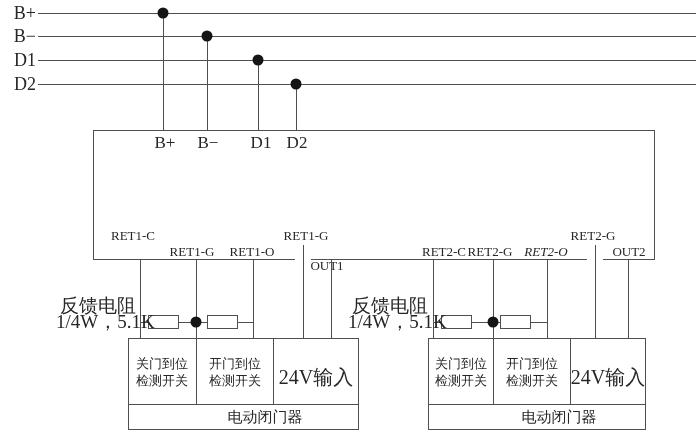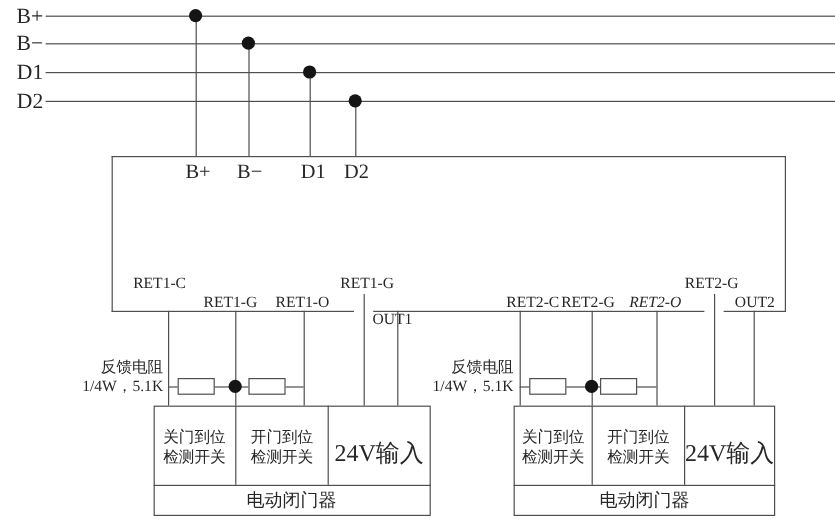--- a/index.html
+++ b/index.html
@@ -13,24 +13,24 @@
   .box{position:absolute;border:1px solid #4f4f4f;box-sizing:border-box;background:transparent;}
   .dot{position:absolute;width:11px;height:11px;border-radius:50%;background:#151515;transform:translate(-50%,-50%);}
   .res{position:absolute;width:31px;height:14px;border:1px solid #4f4f4f;box-sizing:border-box;background:#fff;transform:translateY(-50%);}
   .lbl{position:absolute;white-space:nowrap;color:#262626;}
   .ctr{transform:translateX(-50%);}
   .bus-lbl{font-size:18px;width:30px;text-align:right;}
   .topterm{font-size:17px;}
   .title{font-size:23px;letter-spacing:1px;color:#303030;}
   .term{font-size:13px;}
   .aux{font-size:13px;}
-  .reslbl{font-size:13px;line-height:16px;text-align:right;width:80px;}
+  .reslbl{font-size:19px;line-height:16px;text-align:right;width:80px;}
   .cell2l{font-size:13px;line-height:17px;text-align:center;}
   .cell1l{font-size:20px;}
-  .strip{font-size:15px;}
+  .strip{font-size:15px;margin-left:22px;}
 </style>
 </head>
 <body>
 
 <div class="stage">
 
   <div class="lbl bus-lbl" style="left:6px;top:3px;">B+</div>
   <div class="lbl bus-lbl" style="left:6px;top:26px;">B−</div>
   <div class="lbl bus-lbl" style="left:6px;top:50px;">D1</div>
   <div class="lbl bus-lbl" style="left:6px;top:74px;">D2</div>

